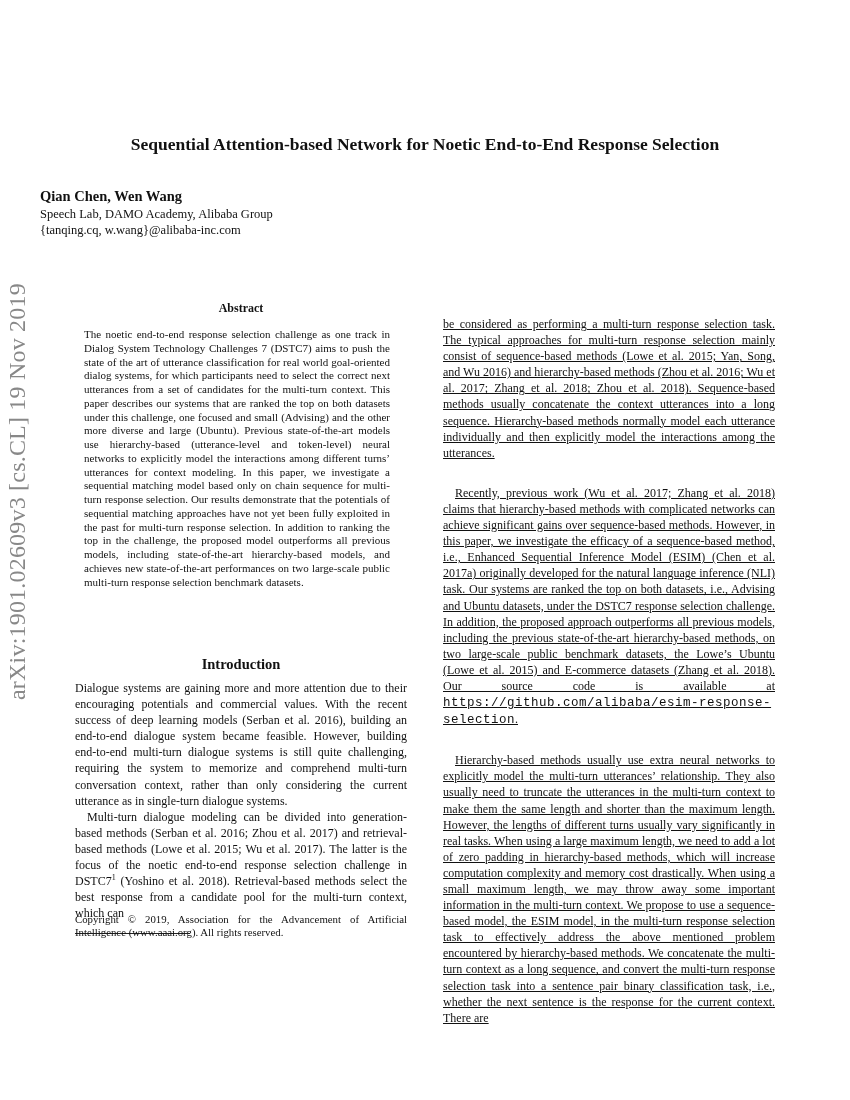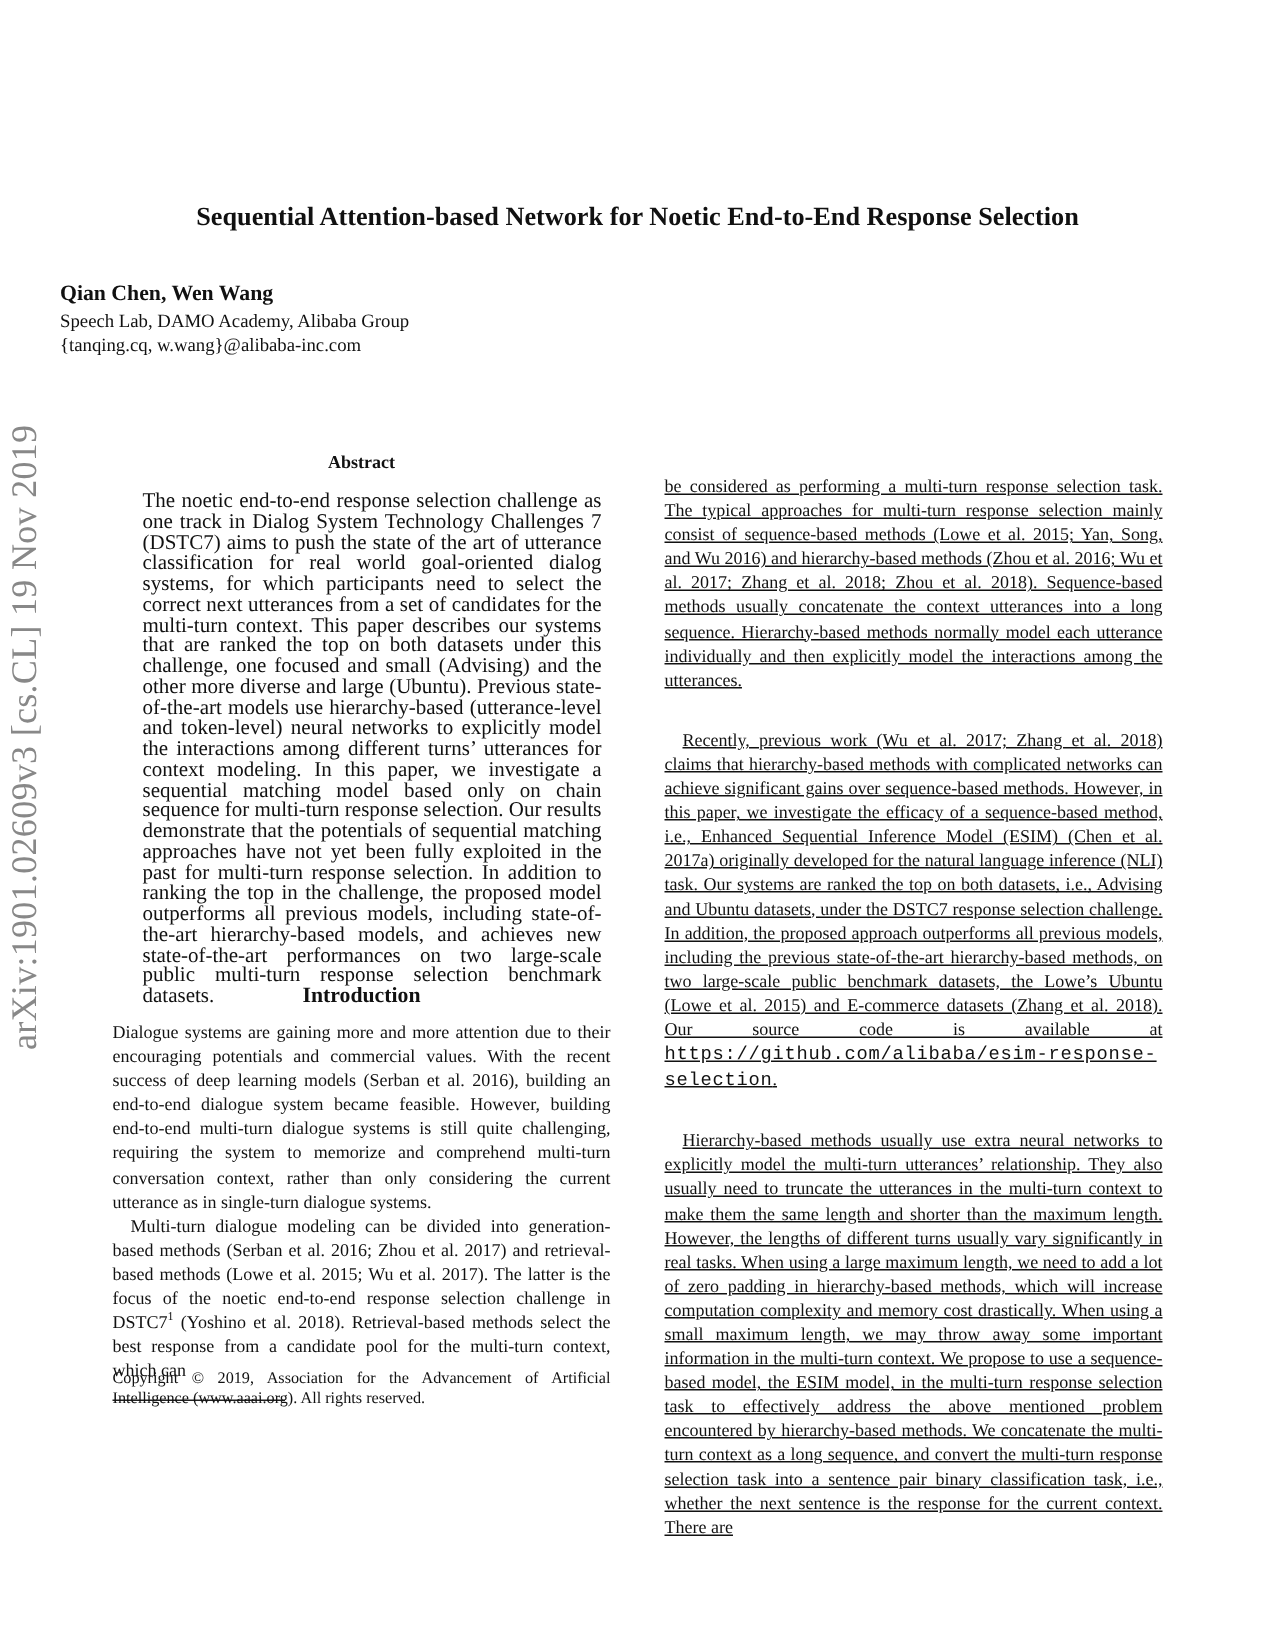--- a/index.html
+++ b/index.html
@@ -5,21 +5,21 @@
   html, body { margin: 0; padding: 0; background: #ffffff; }
   body { width: 850px; height: 1100px; position: relative; overflow: hidden; font-family: "Liberation Serif", "DejaVu Serif", serif; color: #111; }
   .title { position: absolute; left: 40px; width: 770px; top: 134px; text-align: center; font-weight: bold; font-size: 17.5px; letter-spacing: 0; }
   .authors { position: absolute; left: 40px; width: 770px; top: 188px; text-align: left; font-weight: bold; font-size: 14.5px; }
   .affil { position: absolute; left: 40px; width: 770px; top: 206px; font-size: 12.5px; line-height: 16px; }
   .arxiv { position: absolute; left: 4px; top: 700px; transform-origin: 0 0; transform: rotate(-90deg); font-size: 24px; color: #888; white-space: nowrap; letter-spacing: 0.2px; font-family: "Liberation Serif", serif; }
   .col { position: absolute; font-size: 12px; line-height: 16.1px; text-align: justify; hyphens: manual; }
   .col-left { left: 75px; width: 332px; }
   .col-right { left: 443px; width: 332px; top: 316px; text-decoration: underline; }
   .abstract-head { position: absolute; left: 75px; width: 332px; top: 301px; text-align: center; font-weight: bold; font-size: 12px; }
-  .abstract { position: absolute; left: 95px; width: 306px; top: 328px; font-size: 14px; line-height: 13.75px; text-align: justify; }
+  .abstract { position: absolute; left: 84px; width: 306px; top: 328px; font-size: 11px; line-height: 13.75px; text-align: justify; }
   .intro-head { position: absolute; left: 75px; width: 332px; top: 656px; text-align: center; font-weight: bold; font-size: 14.5px; }
   .intro { top: 680px; }
   p { margin: 0; }
   .indent { text-indent: 12px; }
   .gap { margin-top: 24px; }
   .mono { font-family: "Liberation Mono", "DejaVu Sans Mono", monospace; font-size: 12.5px; letter-spacing: 0.5px; }
   sup { font-size: 8px; line-height: 0; }
   .footrule { position: absolute; left: 75px; top: 933px; width: 115px; border-top: 0.8px solid #222; }
   .footnote { position: absolute; left: 75px; width: 332px; top: 913px; font-size: 10.8px; line-height: 13.4px; text-align: justify; }
   .footnote .fn { padding-left: 12px; }

